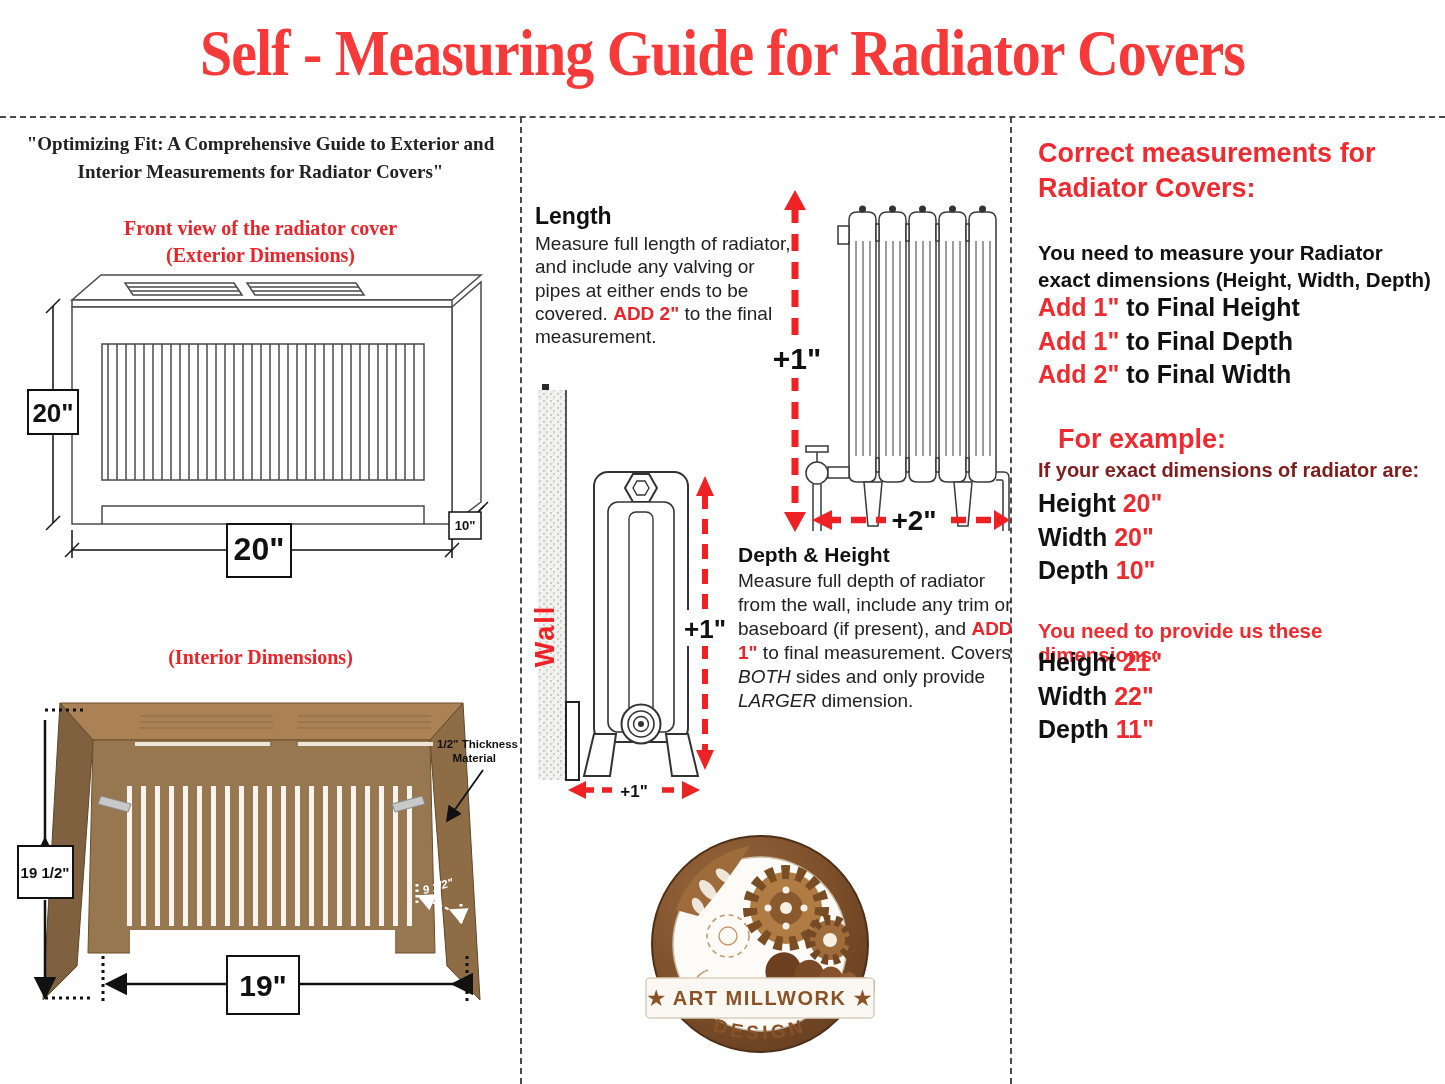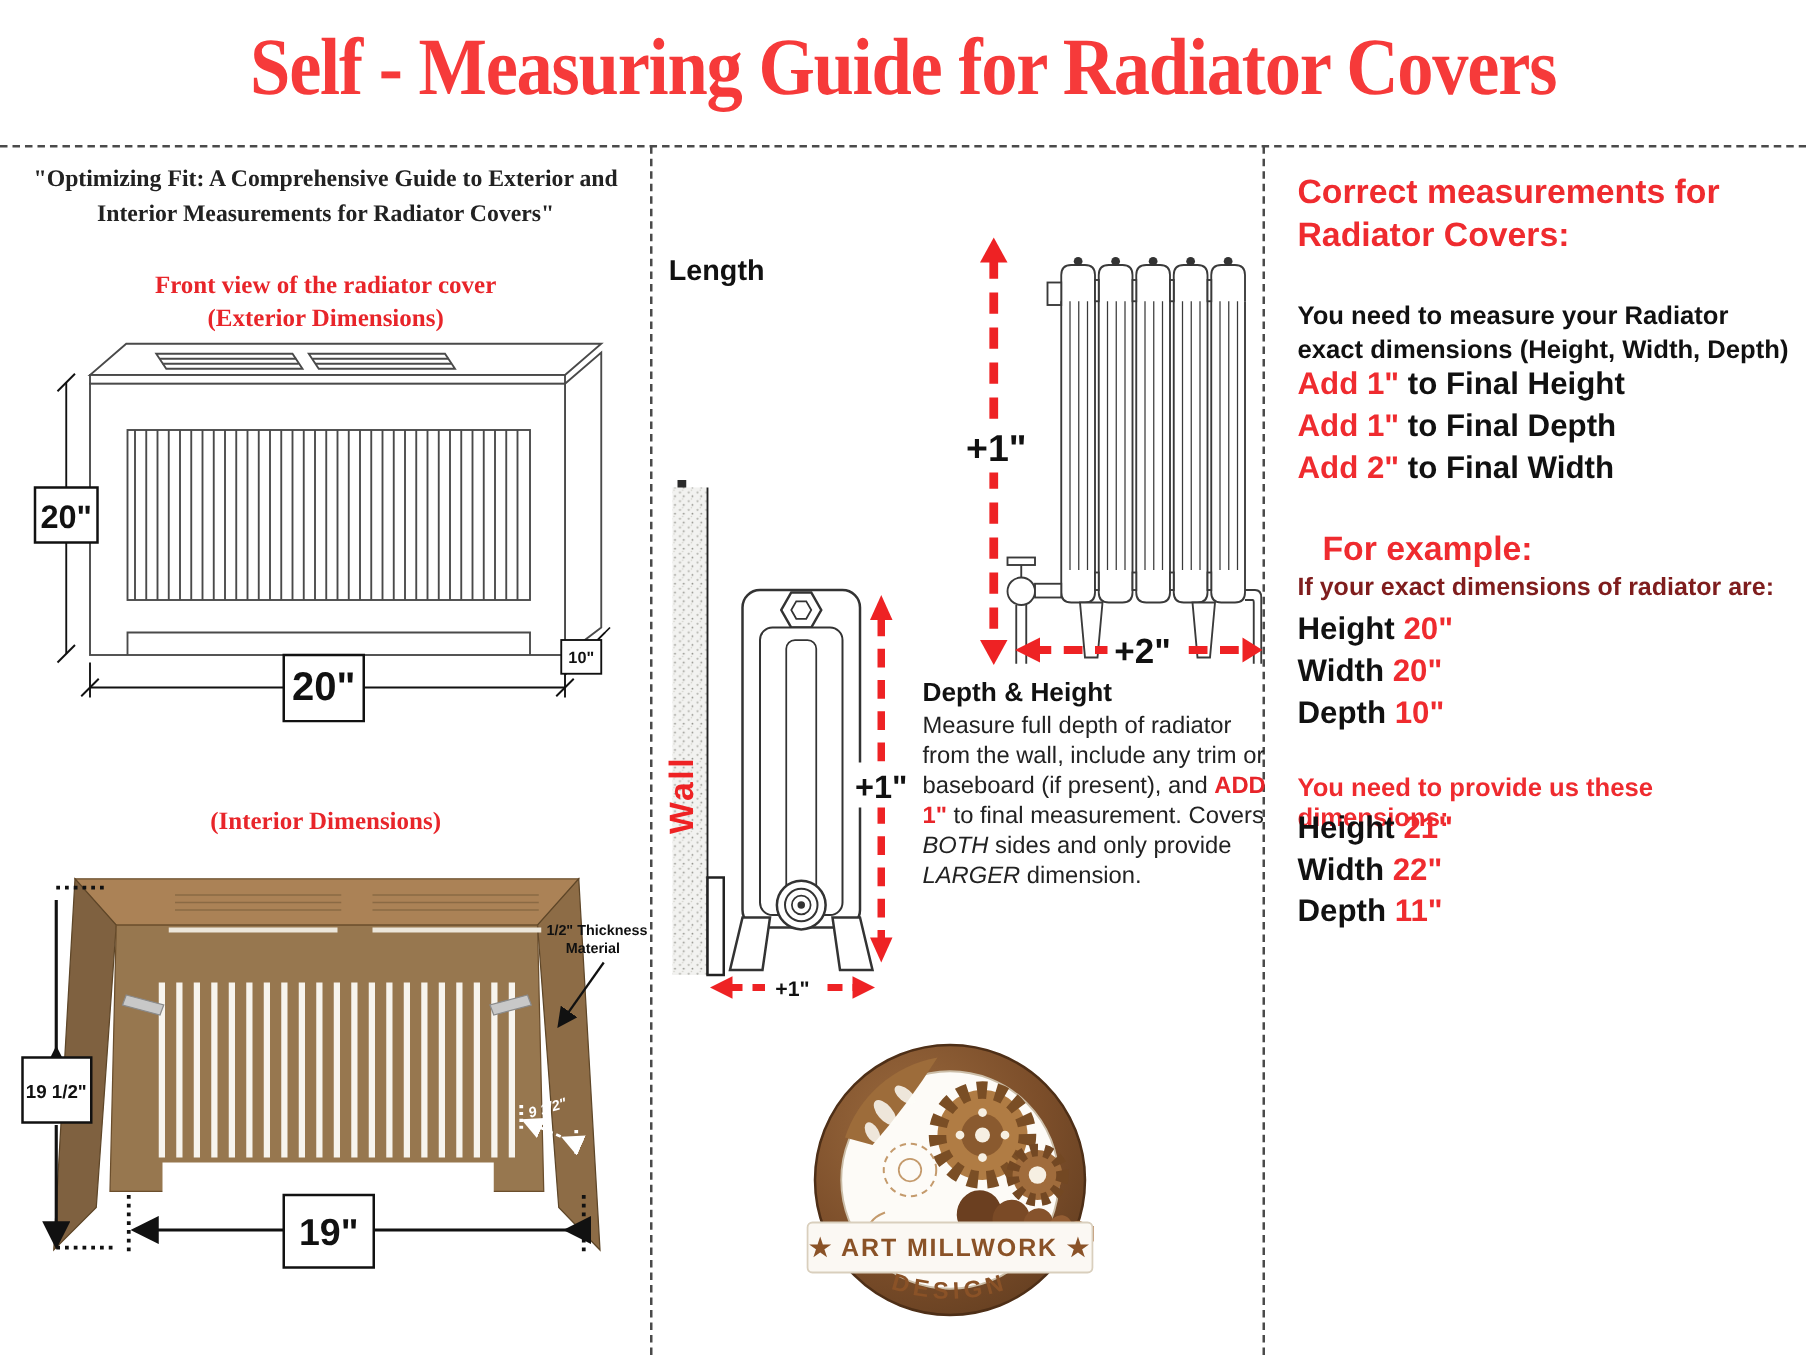--- a/index.html
+++ b/index.html
@@ -239,20 +239,21 @@
 
   <g>
     <text x="503" y="50" text-anchor="end" font-size="11.5" font-weight="700" fill="#111">1/2" Thickness</text>
     <text x="481" y="64" text-anchor="end" font-size="11.5" font-weight="700" fill="#111">Material</text>
     <line x1="468" y1="72" x2="434" y2="120" stroke="#111" stroke-width="1.8" marker-end="url(#arrB)"></line>
   </g>
 </svg>
 
 <div class="abs length-block">
   <h3>Length</h3>
+  <p><span>Measure full length of radiator, and include any valving or pipes at either ends to be covered. </span><span class="red-inline">ADD 2"</span><span> to the final measurement.</span></p>
 </div>
 
 <svg class="abs" style="left:768px;top:186px;" width="242" height="352" viewBox="0 0 242 352">
   <g stroke="#3a3a3a" stroke-width="1.5" fill="#ffffff">
 
     <g>
       <path d="M81,55 L81,34 Q81,26 89,26 L100,26 Q108,26 108,34 L108,55"></path>
       <path d="M111,55 L111,34 Q111,26 119,26 L130,26 Q138,26 138,34 L138,55"></path>
       <path d="M141,55 L141,34 Q141,26 149,26 L160,26 Q168,26 168,34 L168,55"></path>
       <path d="M171,55 L171,34 Q171,26 179,26 L190,26 Q198,26 198,34 L198,55"></path>

